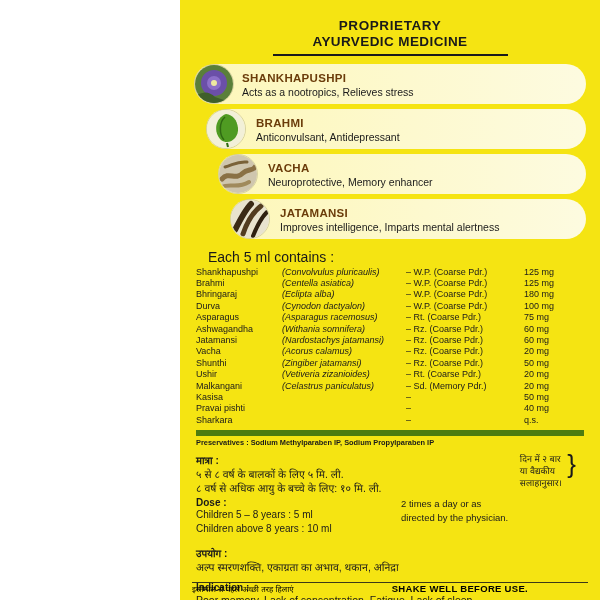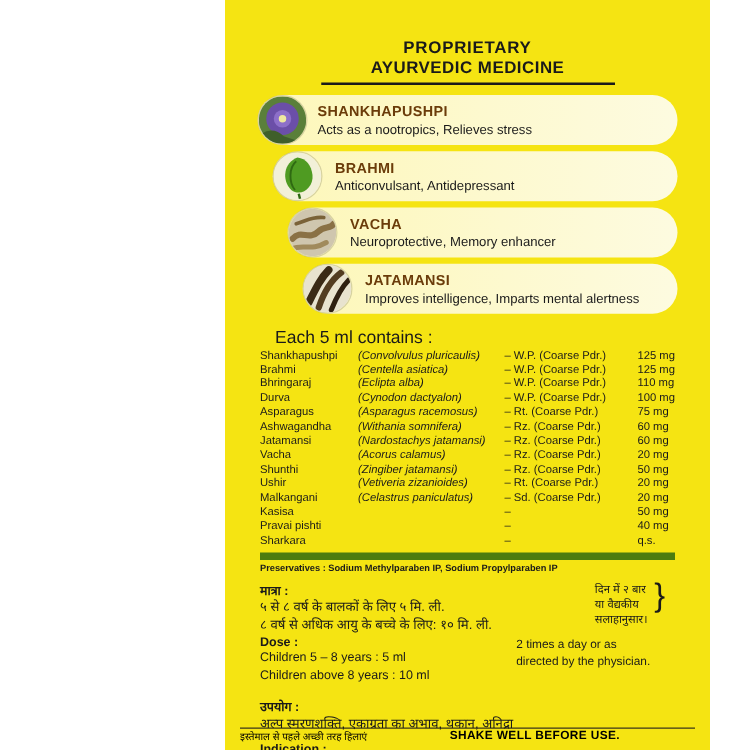--- a/index.html
+++ b/index.html
@@ -5,24 +5,24 @@
   html,body{margin:0;padding:0;}
   body{
     width:600px;height:600px;
     background:#ffffff;
     font-family:"Liberation Sans", sans-serif;
     overflow:hidden;
   }
   .label{
     position:absolute;
     left:180px;top:0;
-    width:388px;height:600px;
+    width:420px;height:600px;
     background:#f5e412;
     box-sizing:border-box;
-    padding:16px;
+    padding:4px;
   }
   .left-strip{
     position:absolute;left:0;top:0;width:180px;height:600px;background:#ffffff;
   }
   .title{
     text-align:center;
     padding-top:14px;
     color:#1a1a1a;
     font-size:13.5px;
     font-weight:bold;
@@ -203,21 +203,21 @@
         <tr>
             <td class="c-name">Brahmi</td>
             <td class="c-latin">(Centella asiatica)</td>
             <td class="c-part">– W.P. (Coarse Pdr.)</td>
             <td class="c-qty">125 mg</td>
           </tr>
         <tr>
             <td class="c-name">Bhringaraj</td>
             <td class="c-latin">(Eclipta alba)</td>
             <td class="c-part">– W.P. (Coarse Pdr.)</td>
-            <td class="c-qty">110 mg</td>
+            <td class="c-qty">180 mg</td>
           </tr>
         <tr>
             <td class="c-name">Durva</td>
             <td class="c-latin">(Cynodon dactyalon)</td>
             <td class="c-part">– W.P. (Coarse Pdr.)</td>
             <td class="c-qty">100 mg</td>
           </tr>
         <tr>
             <td class="c-name">Asparagus</td>
             <td class="c-latin">(Asparagus racemosus)</td>
@@ -250,21 +250,21 @@
           </tr>
         <tr>
             <td class="c-name">Ushir</td>
             <td class="c-latin">(Vetiveria zizanioides)</td>
             <td class="c-part">– Rt. (Coarse Pdr.)</td>
             <td class="c-qty">20 mg</td>
           </tr>
         <tr>
             <td class="c-name">Malkangani</td>
             <td class="c-latin">(Celastrus paniculatus)</td>
-            <td class="c-part">– Sd. (Coarse Pdr.)</td>
+            <td class="c-part">– Sd. (Memory Pdr.)</td>
             <td class="c-qty">20 mg</td>
           </tr>
         <tr>
             <td class="c-name">Kasisa</td>
             <td class="c-latin"></td>
             <td class="c-part">–</td>
             <td class="c-qty">50 mg</td>
           </tr>
         <tr>
             <td class="c-name">Pravai pishti</td>

